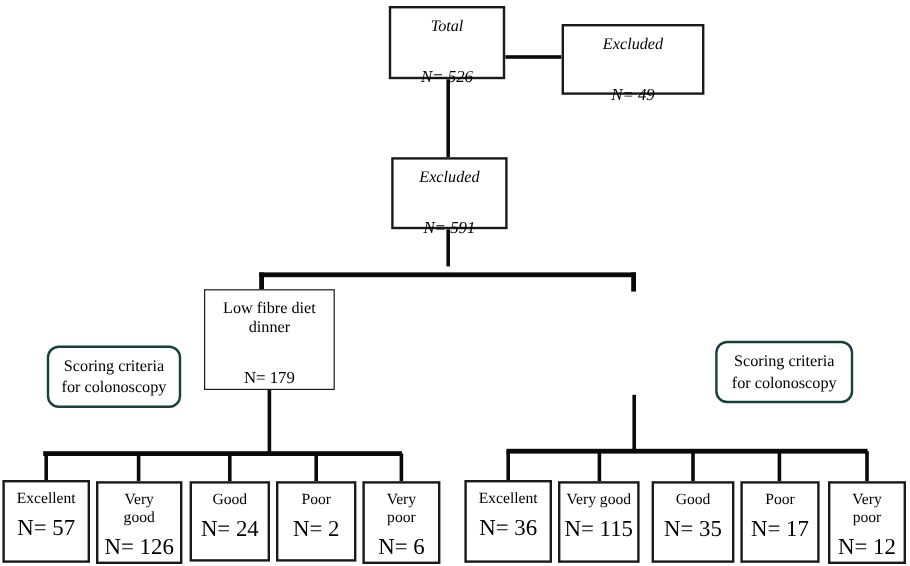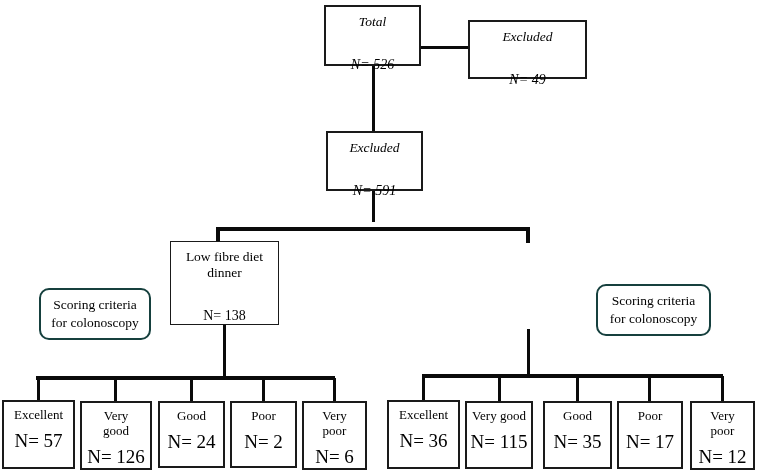--- a/index.html
+++ b/index.html
@@ -125,21 +125,21 @@
   </div>
 
   <div class="node top-box" id="node-evaluated">
     <div class="label">Excluded</div>
     <div class="n">N= 591</div>
   </div>
 
   <div class="node" id="node-low-fibre">
     <div class="label">Low fibre diet
 dinner</div>
-    <div class="n">N= 138</div>
+    <div class="n">N= 179</div>
   </div>
 
 
   <div class="node rounded" id="node-scoring-left">
     <div class="label">Scoring criteria
 for colonoscopy</div>
   </div>
 
   <div class="node rounded" id="node-scoring-right">
     <div class="label">Scoring criteria

